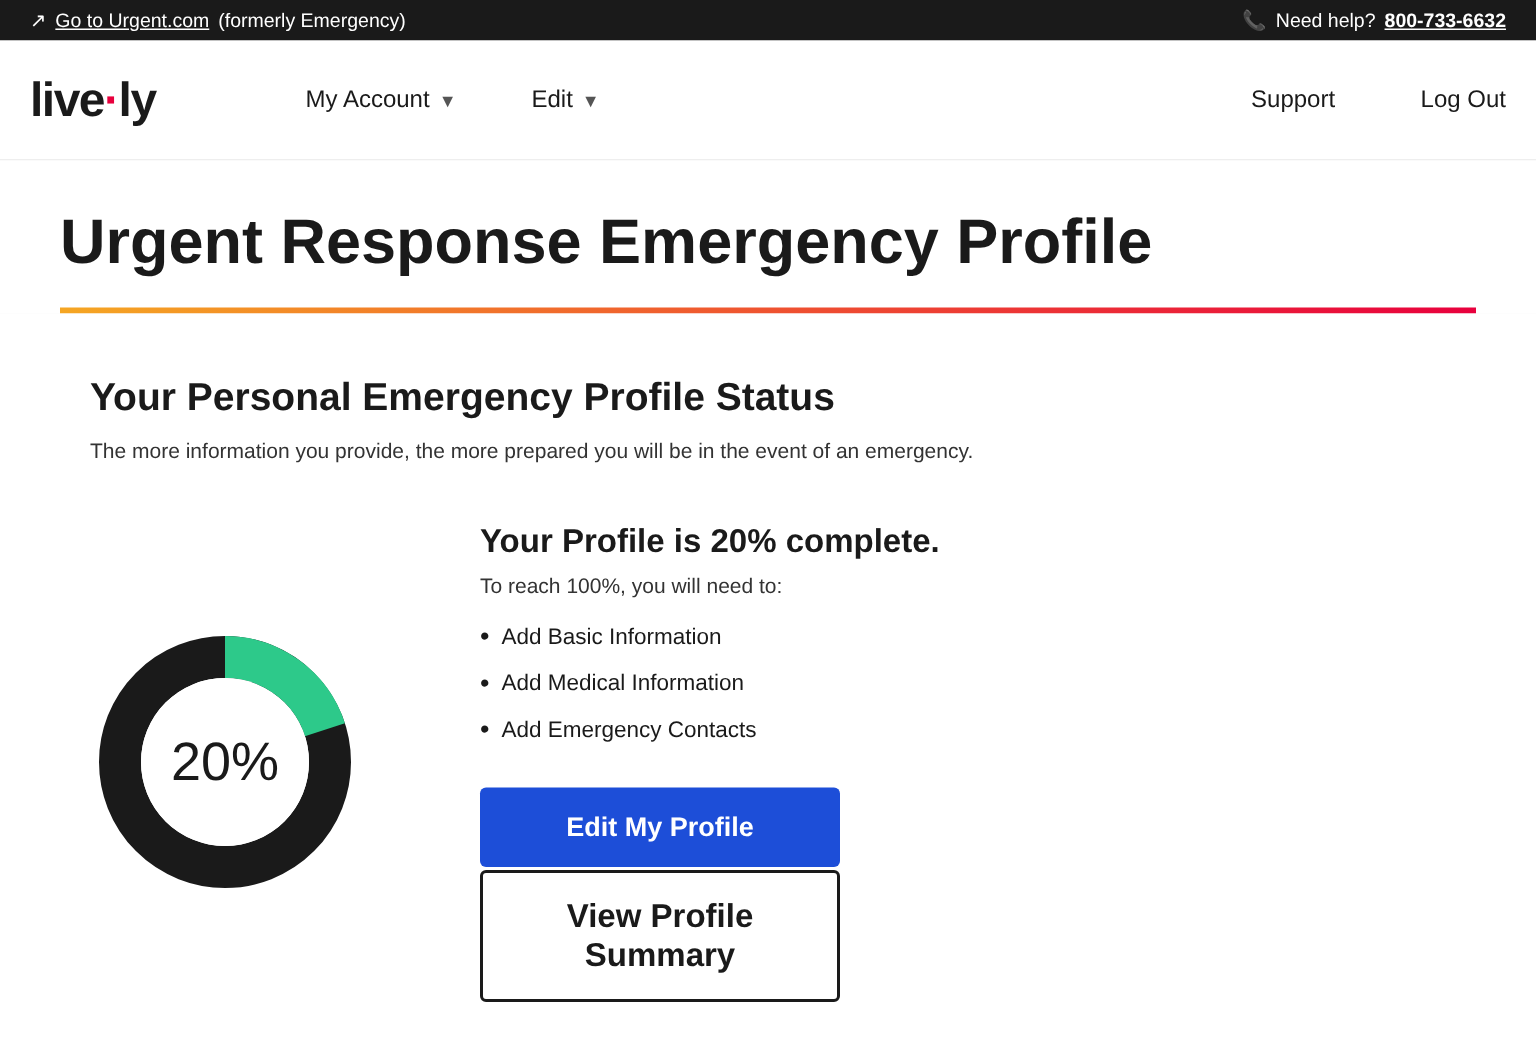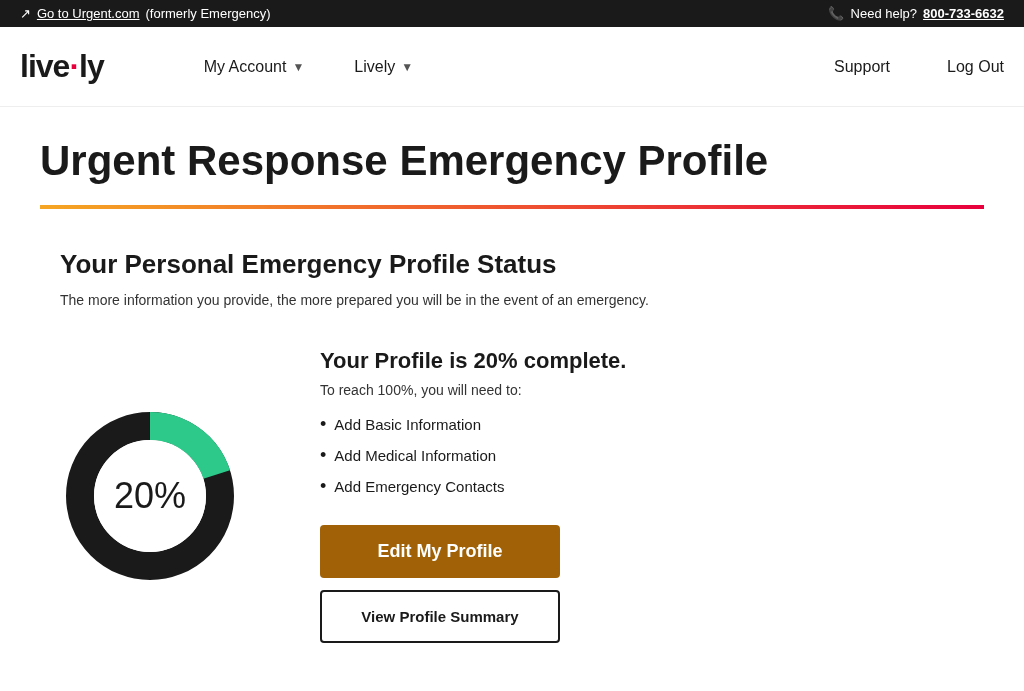--- a/index.html
+++ b/index.html
@@ -185,37 +185,37 @@
     .todo-list li::before {
       content: '•';
       color: #1a1a1a;
       font-size: 18px;
     }
 
     .btn-edit {
       display: block;
       width: 240px;
       padding: 16px;
-      background: #a16207;
+      background: #1d4ed8;
       color: #fff;
       font-size: 18px;
       font-weight: 800;
       border: none;
       border-radius: 4px;
       text-align: center;
       cursor: pointer;
-      margin-bottom: 12px;
+      margin-bottom: 2px;
     }
     .btn-view {
       display: block;
       width: 240px;
       padding: 16px;
       background: #fff;
       color: #1a1a1a;
-      font-size: 15px;
+      font-size: 22px;
       font-weight: 800;
       border: 2px solid #1a1a1a;
       border-radius: 4px;
       text-align: center;
       cursor: pointer;
     }
   </style>
 </head>
 <body>
 
@@ -235,21 +235,21 @@
 <nav class="navbar">
   <div class="logo">
     <span class="logo-text">live<span class="logo-dot">·</span>ly</span>
   </div>
   <div class="nav-links">
     <a class="nav-item">
       <span>My Account</span>
       <span class="chevron">▼</span>
     </a>
     <a class="nav-item">
-      <span>Lively</span>
+      <span>Edit</span>
       <span class="chevron">▼</span>
     </a>
   </div>
   <div class="nav-right">
     <a class="nav-item">
       <span>Support</span>
     </a>
     <a class="nav-item">
       <span>Log Out</span>
     </a>

